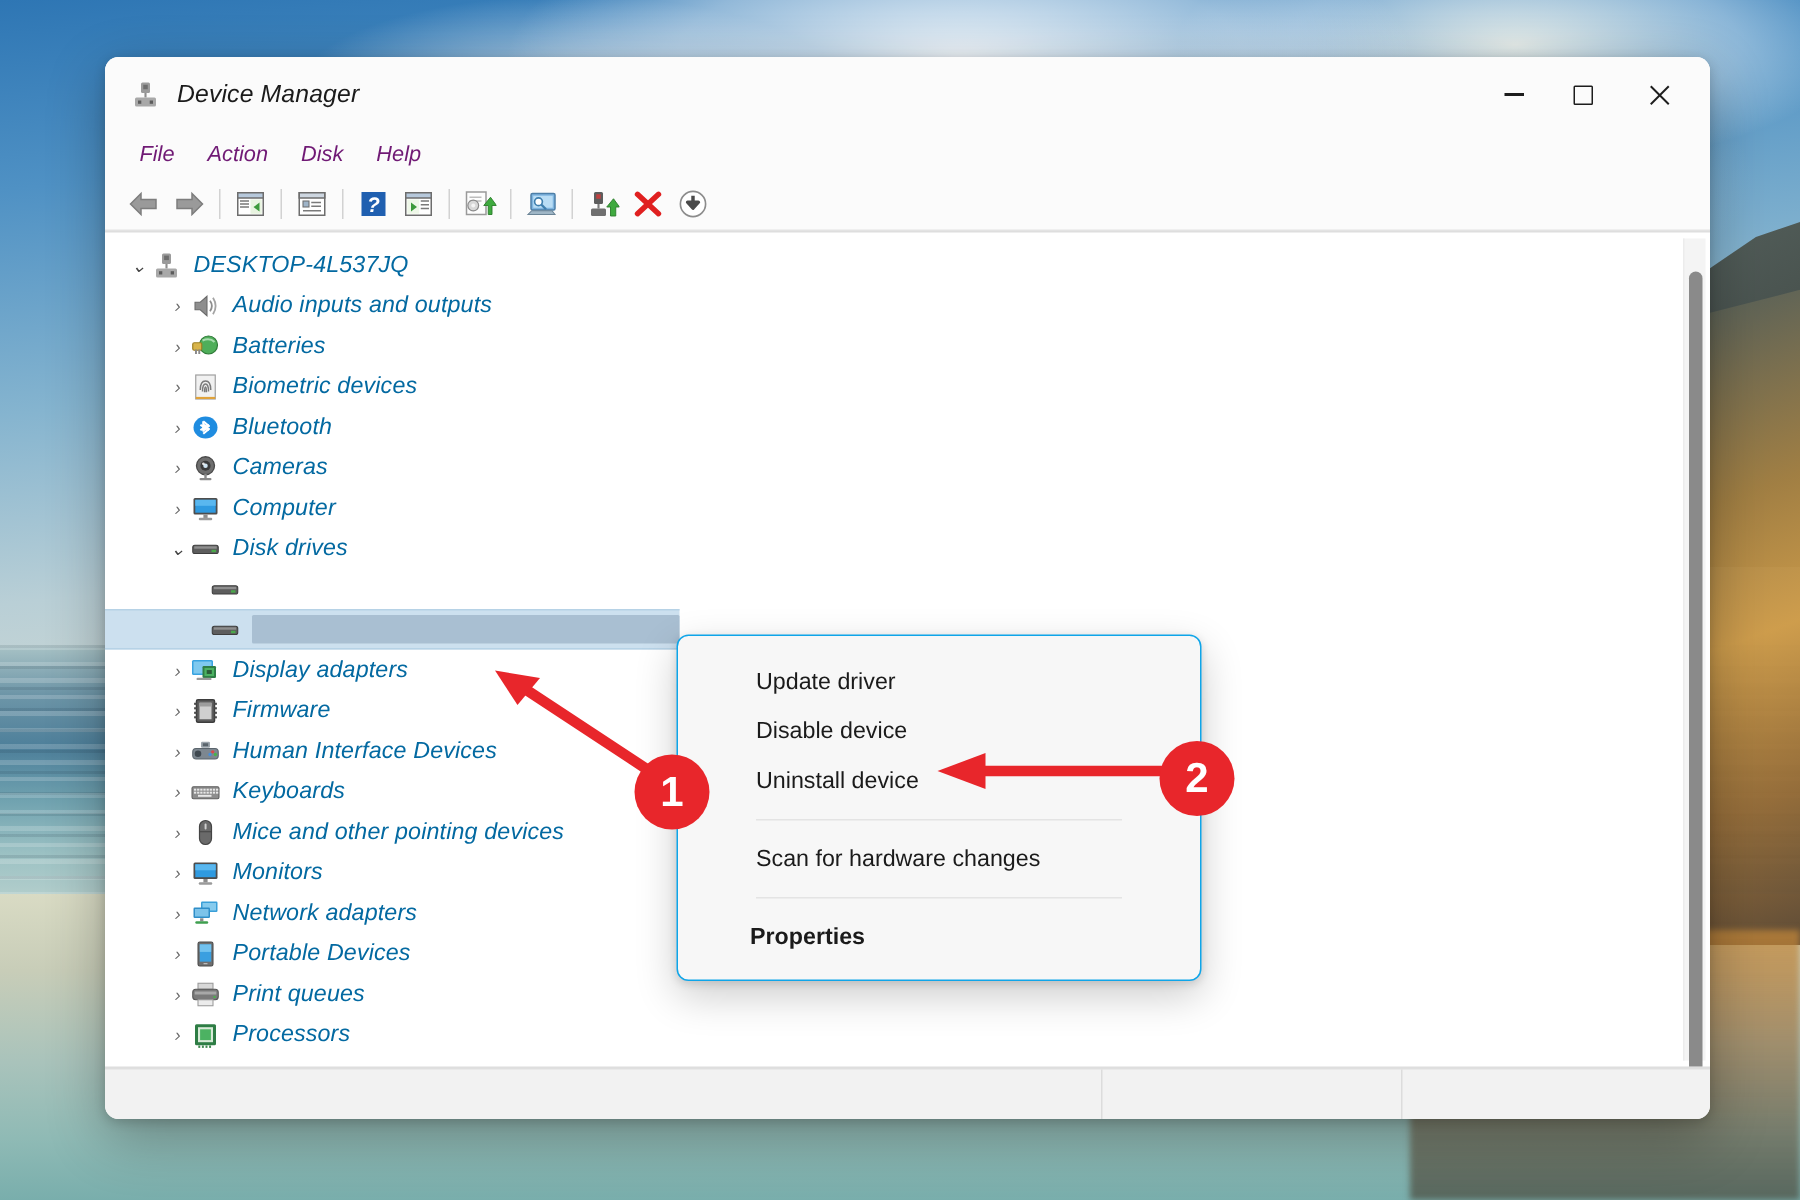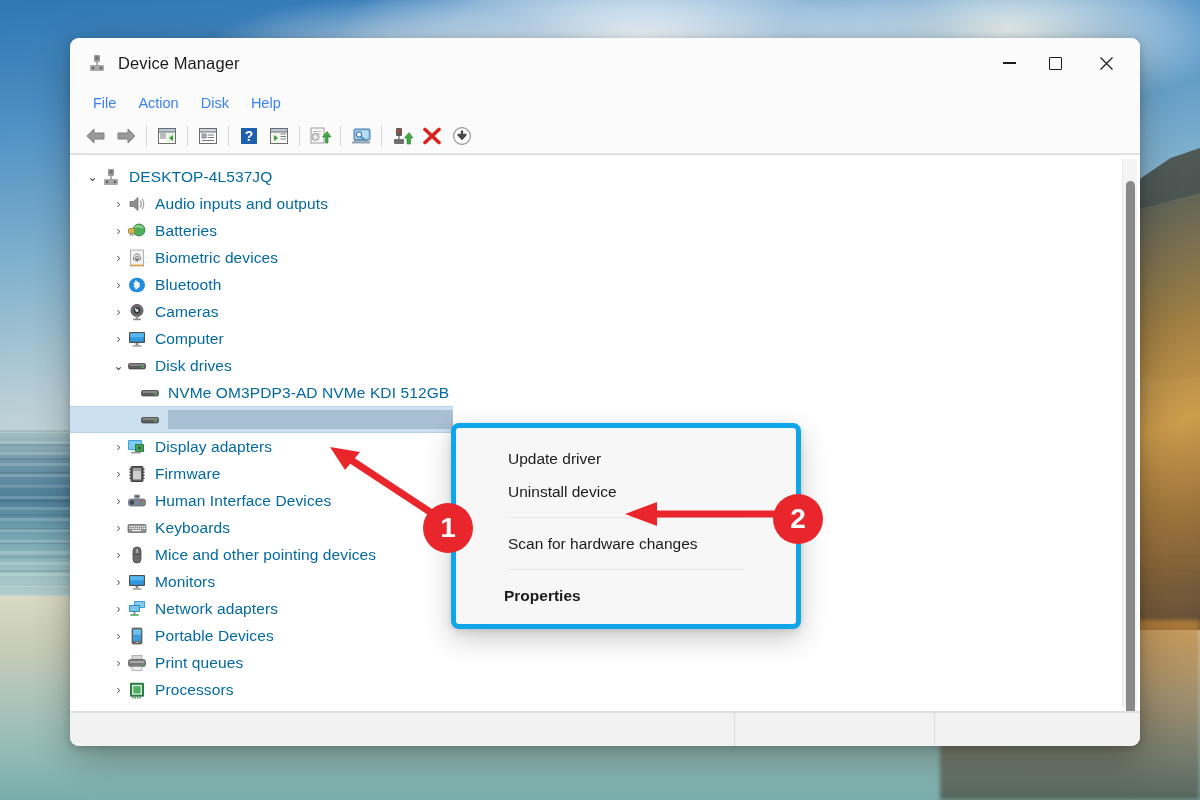--- a/index.html
+++ b/index.html
@@ -54,21 +54,21 @@
     position: absolute; right: 120px; top: 580px; width: 180px; height: 40px;
     background: radial-gradient(ellipse at center, rgba(255,255,255,.85) 0%, rgba(255,255,255,0) 70%);
     filter: blur(3px);
   }
 
   
   #dm-window {
     position: absolute; left: 70px; top: 38px; width: 1070px; height: 708px;
     background: #ffffff; border-radius: 9px;
     box-shadow: 0 12px 38px rgba(0,0,0,.30), 0 2px 8px rgba(0,0,0,.18);
-    overflow: hidden; display: flex; flex-direction: column;
+    overflow: hidden; display: flex; flex-direction: column; font-style: italic;
   }
 
   
   .titlebar {
     height: 50px; display: flex; align-items: center; flex: none;
     background: #fbfbfb; position: relative;
   }
   .title-icon { margin-left: 17px; width: 20px; height: 20px; position: relative; flex: none; }
   .title-text {
     margin-left: 11px; font-size: 16.5px; color: #1b1b1b; letter-spacing: .1px;
@@ -81,21 +81,21 @@
   .win-btn.close-btn { width: 56px; margin-right: 6px; }
   .min-bar { width: 13px; height: 1.6px; background: #1d1d1d; }
   .max-sq { width: 13px; height: 13px; border: 1.6px solid #1d1d1d; border-radius: 1px; }
 
   
   .menubar {
     height: 30px; display: flex; align-items: center; padding-left: 12px; flex: none;
     background: #fbfbfb;
   }
   .menu-item {
-    font-size: 14.5px; color: #3b82f6; padding: 3px 11px; border-radius: 4px;
+    font-size: 14.5px; color: #701a75; padding: 3px 11px; border-radius: 4px;
   }
 
   
   .toolbar {
     height: 36px; display: flex; align-items: center; padding-left: 11px; flex: none;
     background: #fbfbfb; border-bottom: 1px solid #e3e3e3;
   }
   .tb-btn {
     width: 30px; height: 28px; display: flex; align-items: center; justify-content: center;
   }
@@ -147,21 +147,21 @@
     border-top: 1px solid #dfdfdf;
   }
   .st-cell { height: 100%; border-right: 1px solid #dcdcdc; }
   .st-cell.a { flex: 0 0 665px; }
   .st-cell.b { flex: 0 0 200px; }
   .st-cell.c { flex: 1; border-right: none; }
 
   
   #ctx-menu {
     position: absolute; left: 451px; top: 423px; width: 350px;
-    background: #f7f7f7; border: 5px solid #0ea5e9; border-radius: 8px;
+    background: #f7f7f7; border: 1px solid #0ea5e9; border-radius: 8px;
     box-shadow: 0 10px 28px rgba(0,0,0,.20), 0 2px 6px rgba(0,0,0,.12);
     padding: 14px 0 12px 0; z-index: 40;
   }
   .ctx-item {
     height: 33px; display: flex; align-items: center; padding-left: 52px;
     font-size: 15.5px; color: #1b1b1b;
   }
   .ctx-item.bold { font-weight: bold; padding-left: 48px; }
   .ctx-sep { height: 1px; background: #e4e4e4; margin: 9px 52px 9px 52px; }
 
@@ -436,21 +436,20 @@
       </div>
 
       <div class="node lvl2">
         <span class="nicon">
           <svg width="20" height="18" viewBox="0 0 20 18">
             <rect x="1.5" y="6.5" width="17" height="5.5" rx="1.4" fill="#5d5d5d" stroke="#3e3e3e" stroke-width=".7"></rect>
             <rect x="2.5" y="7.2" width="15" height="1.6" fill="#8f8f8f"></rect>
             <rect x="14" y="9.5" width="3" height="1.6" fill="#4aa84a"></rect>
           </svg>
         </span>
-        <span class="nlabel">NVMe OM3PDP3-AD NVMe KDI 512GB</span>
       </div>
 
       <div class="node selected">
         <span class="nicon">
           <svg width="20" height="18" viewBox="0 0 20 18">
             <rect x="1.5" y="6.5" width="17" height="5.5" rx="1.4" fill="#5d5d5d" stroke="#3e3e3e" stroke-width=".7"></rect>
             <rect x="2.5" y="7.2" width="15" height="1.6" fill="#8f8f8f"></rect>
             <rect x="14" y="9.5" width="3" height="1.6" fill="#4aa84a"></rect>
           </svg>
         </span>
@@ -634,20 +633,21 @@
 
   <div class="statusbar">
     <div class="st-cell a"></div>
     <div class="st-cell b"></div>
     <div class="st-cell c"></div>
   </div>
 </div>
 
 <div id="ctx-menu">
   <div class="ctx-item">Update driver</div>
+  <div class="ctx-item">Disable device</div>
   <div class="ctx-item">Uninstall device</div>
   <div class="ctx-sep"></div>
   <div class="ctx-item">Scan for hardware changes</div>
   <div class="ctx-sep"></div>
   <div class="ctx-item bold">Properties</div>
 </div>
 
 <svg class="anno-svg" width="1200" height="800">
 
   <g>

